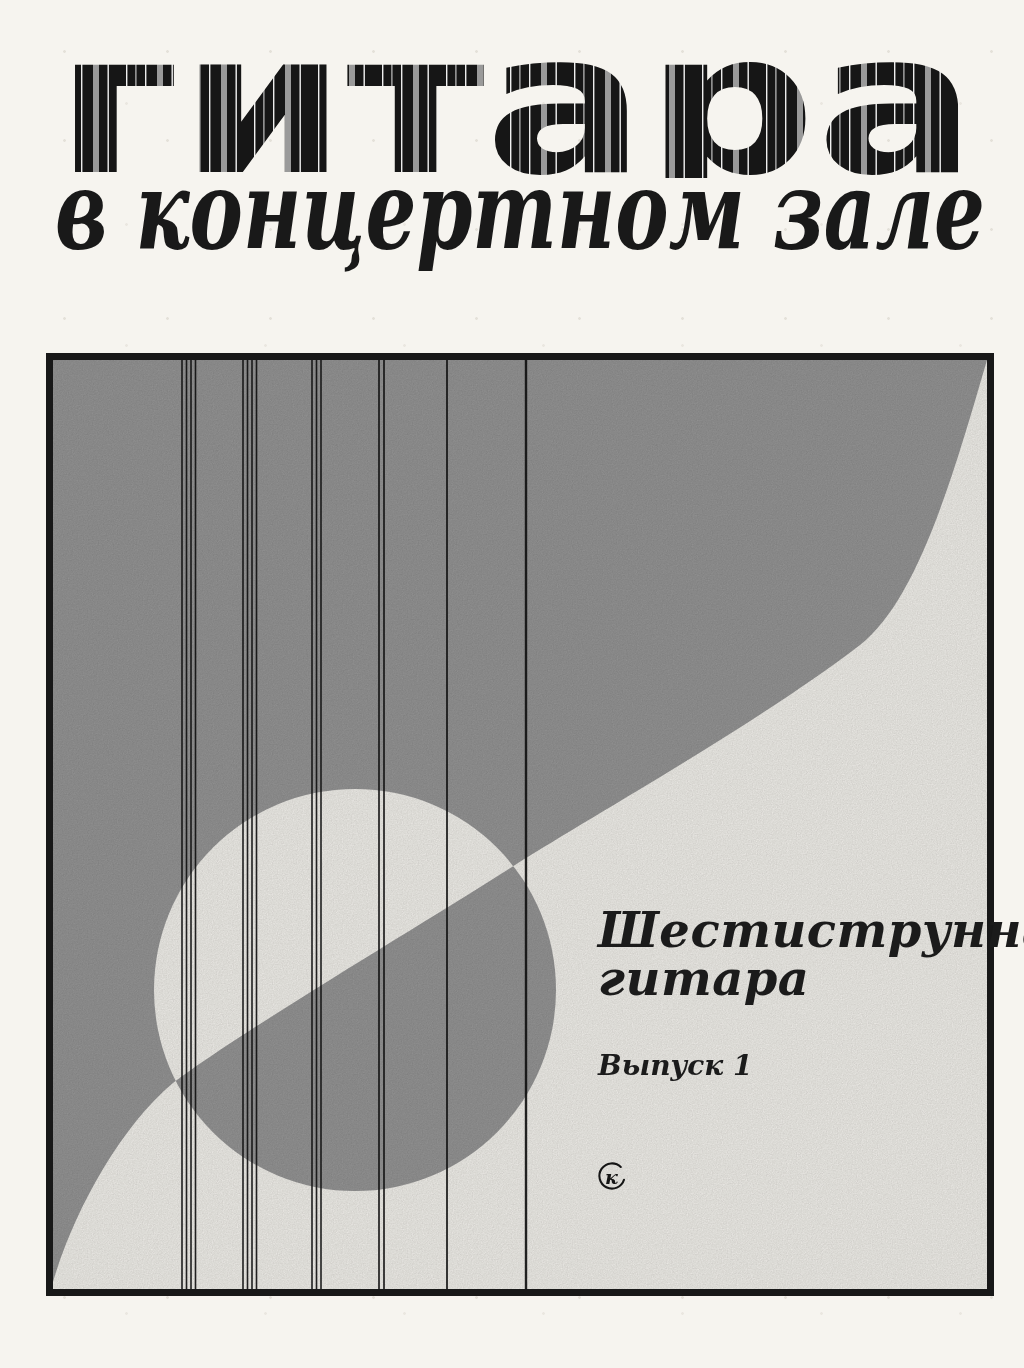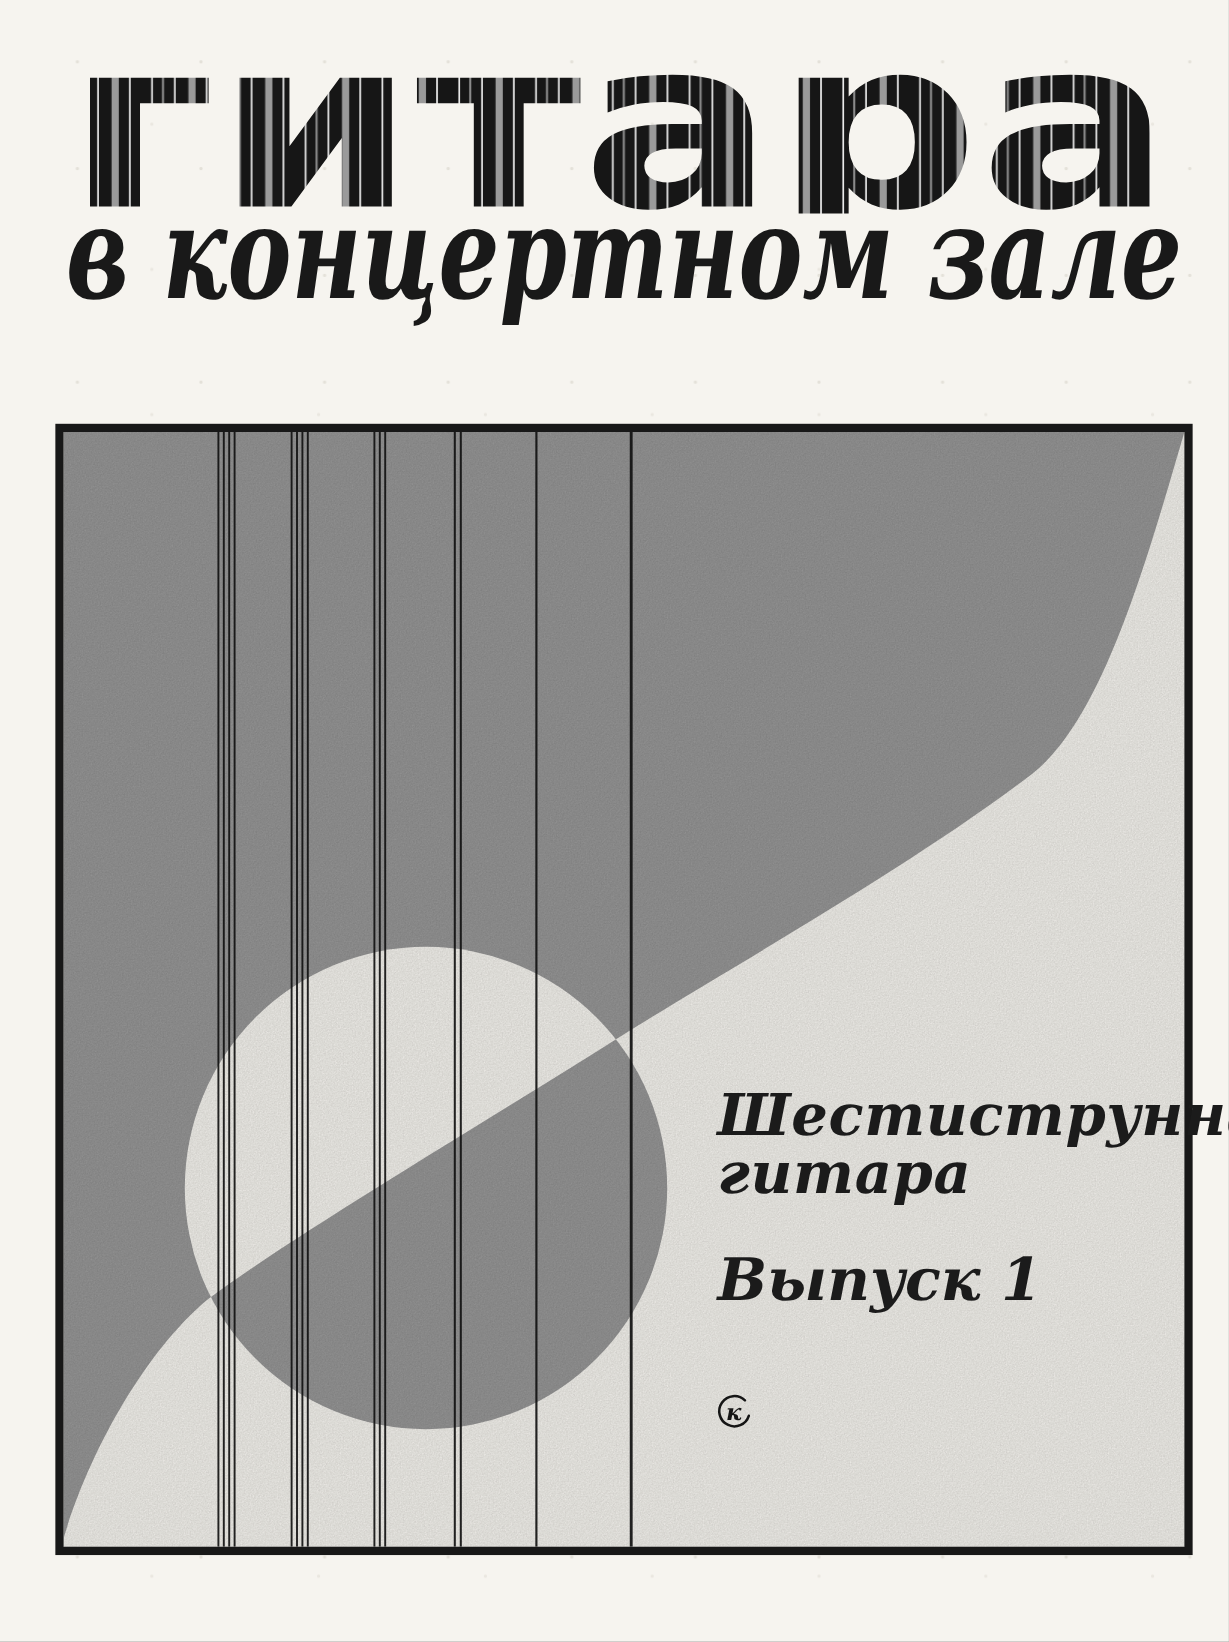--- a/index.html
+++ b/index.html
@@ -22,21 +22,21 @@
     font-style: italic; font-weight: 700;
     font-size: 48px; line-height: 48px;
     color: #1b1b1b; letter-spacing: 0.5px;
     white-space: nowrap;
   }
   .series-line { display: block; }
   .issue-label {
     left: 598px; top: 1046px;
     font-family: "DejaVu Serif", "Liberation Serif", serif;
     font-style: italic; font-weight: 700;
-    font-size: 49px; line-height: 40px;
+    font-size: 28px; line-height: 40px;
     color: #1b1b1b; white-space: nowrap;
   }
 </style>
 </head>
 <body>
 
 <svg class="abs" style="left:55px; top:60px" width="925" height="118" viewBox="0 0 925 118">
   <defs>
     <pattern id="titleBars" patternUnits="userSpaceOnUse" width="64" height="118">
       <rect width="64" height="118" fill="#161616"></rect>

